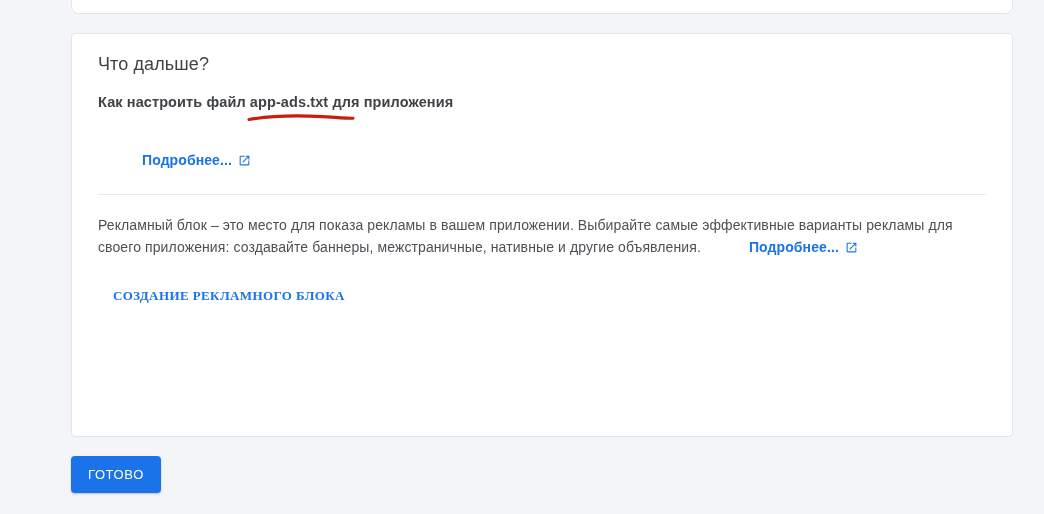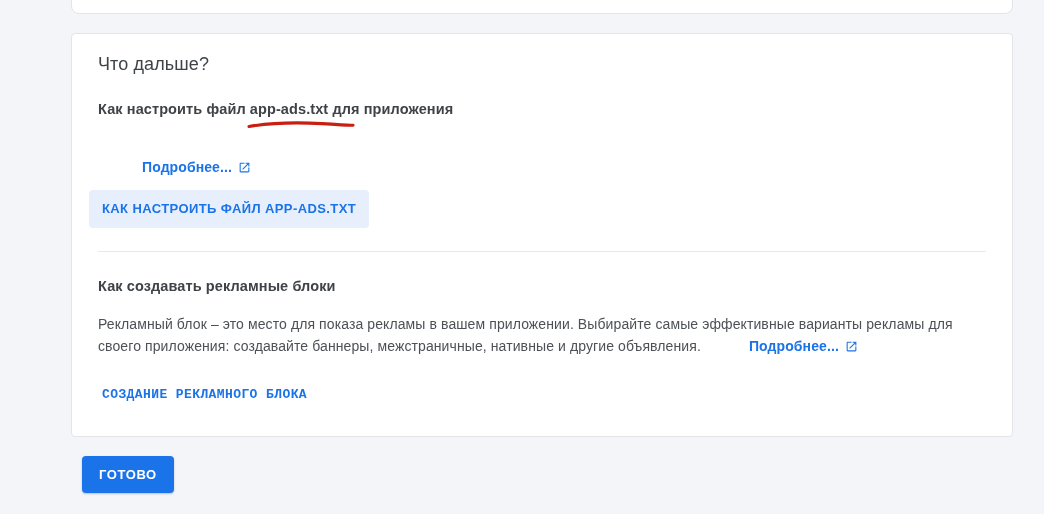--- a/index.html
+++ b/index.html
@@ -37,21 +37,21 @@
     padding: 20px 26px;
   }
   .card-title {
     margin: 0;
     font-size: 18px;
     font-weight: 400;
     color: #3f4347;
     letter-spacing: 0.1px;
   }
   .section-heading {
-    margin: 26px 0 0;
+    margin: 19px 0 0;
     font-size: 14.5px;
     font-weight: bold;
     color: #3f4347;
     letter-spacing: 0.1px;
   }
   .marked {
     position: relative;
     display: inline-block;
   }
   .red-underline {
@@ -101,42 +101,42 @@
     border-radius: 4px;
     cursor: pointer;
   }
   .divider {
     margin: 23px 0 0;
     border: none;
     border-top: 1px solid #e7e8eb;
   }
   .link-btn {
     display: inline-block;
-    margin: 30px 4px 0;
+    margin: 30px 15px 0;
     padding: 0;
     background: none;
     border: none;
     color: #1a73e8;
-    font-family: Liberation Mono, monospace;
+    font-family: Liberation Serif, serif;
     font-size: 13px;
     font-weight: bold;
     letter-spacing: 0.4px;
     cursor: pointer;
   }
   .done-btn {
     position: absolute;
-    left: 82px;
+    left: 71px;
     top: 456px;
     height: 37px;
     padding: 0 17px;
     background: #1a73e8;
     color: #ffffff;
     font-family: inherit;
     font-size: 13px;
-    font-weight: bold;
+    font-weight: normal;
     letter-spacing: 0.6px;
     border: none;
     border-radius: 4px;
     box-shadow: 0 1px 2px rgba(60,64,67,0.3);
     cursor: pointer;
   }
 </style>
 </head>
 <body>
 
@@ -152,27 +152,25 @@
       <h2 class="section-heading"><span>Как настроить файл </span><span class="marked"><span>app-ads.txt</span><svg class="red-underline" viewBox="0 0 110 10" preserveAspectRatio="none">
               <path d="M3 6.5 C 26 2.6, 52 2.2, 76 3.6 S 102 5.6, 107 5.2" fill="none" stroke="#c81f11" stroke-width="3.1" stroke-linecap="round"></path>
             </svg></span><span> для приложения</span></h2>
 
       <p class="body-text"><br>
         <a class="learn-more"><span>Подробнее...</span><svg class="ext-icon" viewBox="0 0 24 24">
               <path d="M19 19H5V5h7V3H5c-1.11 0-2 .9-2 2v14c0 1.1.89 2 2 2h14c1.1 0 2-.9 2-2v-7h-2v7zM14 3v2h3.59l-9.83 9.83 1.41 1.41L19 6.41V10h2V3h-7z"></path>
             </svg></a>
       </p>
 
-      <button class="tonal-btn">КАК НАСТРОИТЬ ФАЙЛ APP-ADS.TXT</button>
     </section>
 
     <hr class="divider">
 
     <section>
-      <h2 class="section-heading">Как создавать рекламные блоки</h2>
 
       <p class="body-text" style="margin-top:19px"><span>Рекламный блок – это место для показа рекламы в вашем приложении. Выбирайте самые эффективные варианты рекламы для своего приложения: создавайте баннеры, межстраничные, нативные и другие объявления.</span>
         <a class="learn-more"><span>Подробнее...</span><svg class="ext-icon" viewBox="0 0 24 24">
               <path d="M19 19H5V5h7V3H5c-1.11 0-2 .9-2 2v14c0 1.1.89 2 2 2h14c1.1 0 2-.9 2-2v-7h-2v7zM14 3v2h3.59l-9.83 9.83 1.41 1.41L19 6.41V10h2V3h-7z"></path>
             </svg></a>
       </p>
 
       <button class="link-btn">СОЗДАНИЕ РЕКЛАМНОГО БЛОКА</button>
     </section>
 

